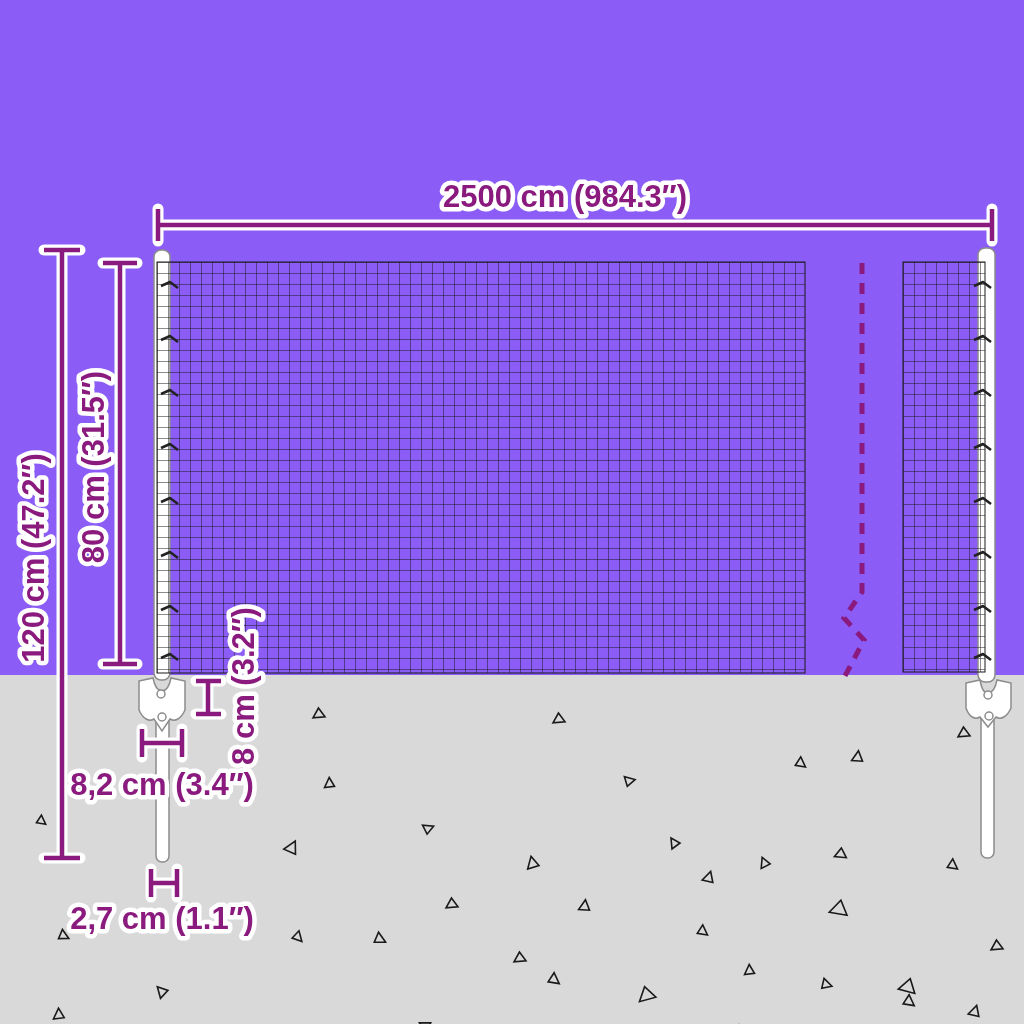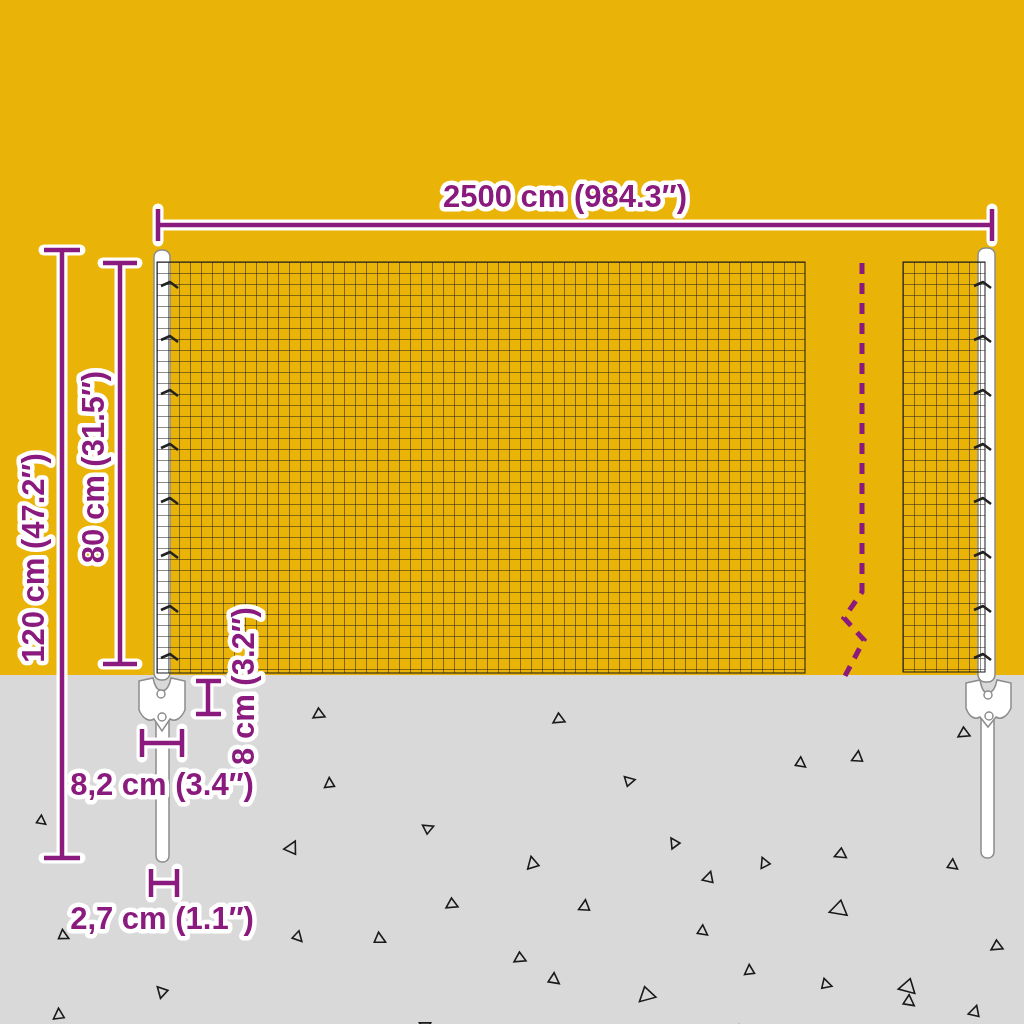--- a/index.html
+++ b/index.html
@@ -1,20 +1,20 @@
 <!DOCTYPE html>
 <html style="--accent: #8A1A7D; --ground: #D9D9D9; --mesh-line: #1A1A1A; --post-fill: #FFFFFF; --post-stroke: #8C8C8C;"><head>
 <meta charset="utf-8">
 <style>
   html, body { margin: 0; padding: 0; background: #ffffff; }
   .stage {
     position: relative;
     width: 1024px;
     height: 1024px;
-    background: #eab308;
+    background: #8b5cf6;
     overflow: hidden;
     font-family: "Liberation Sans", sans-serif;
   }
   svg { display: block; }
   .dim-halo { stroke: #ffffff; stroke-width: 11; fill: none; stroke-linecap: round; stroke-linejoin: round; }
   .dim      { stroke: var(--accent); stroke-width: 4.5; fill: none; }
   .dash     { stroke: var(--accent); stroke-width: 5; fill: none; stroke-dasharray: 11 9; }
   .label {
     font-family: "Liberation Sans", sans-serif;
     font-weight: bold;

